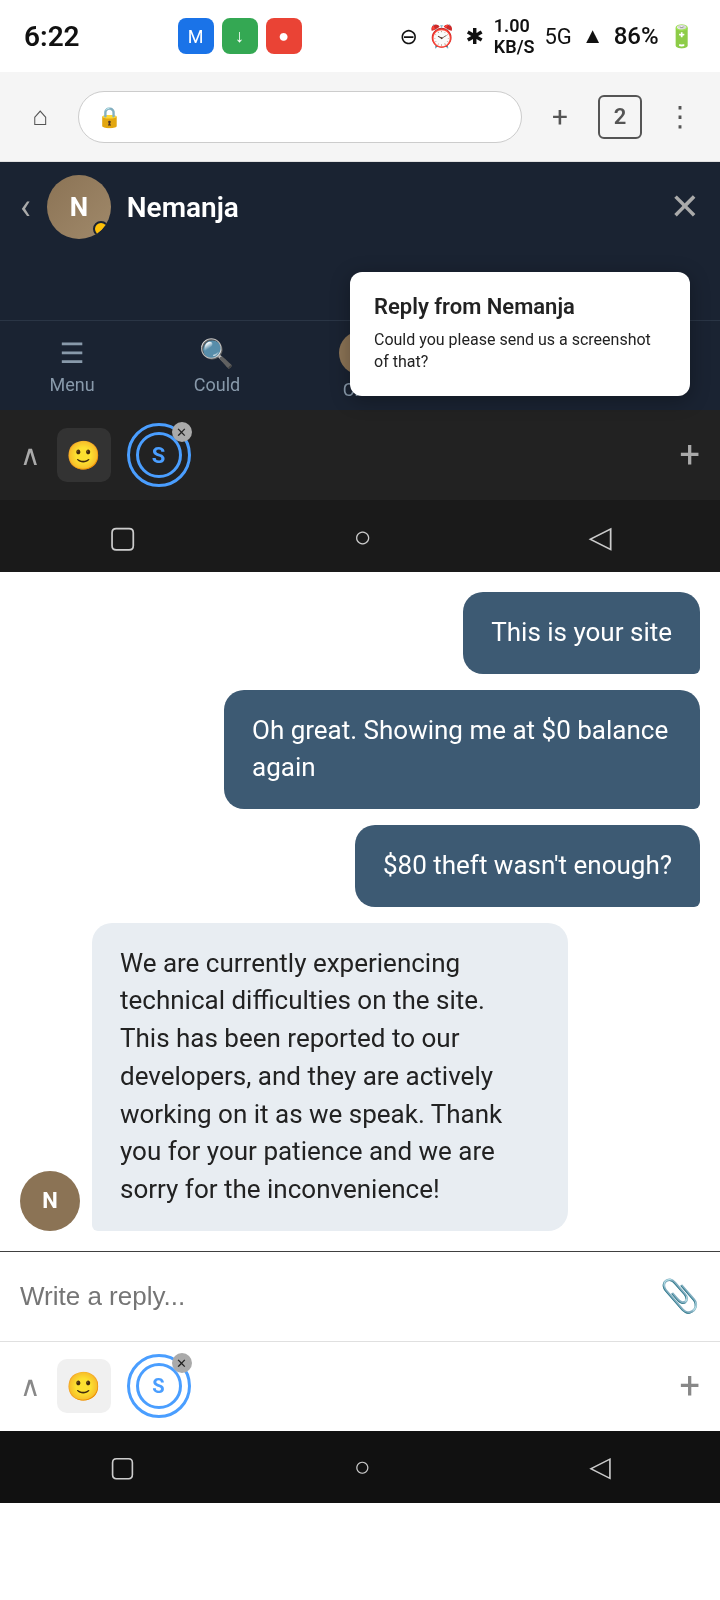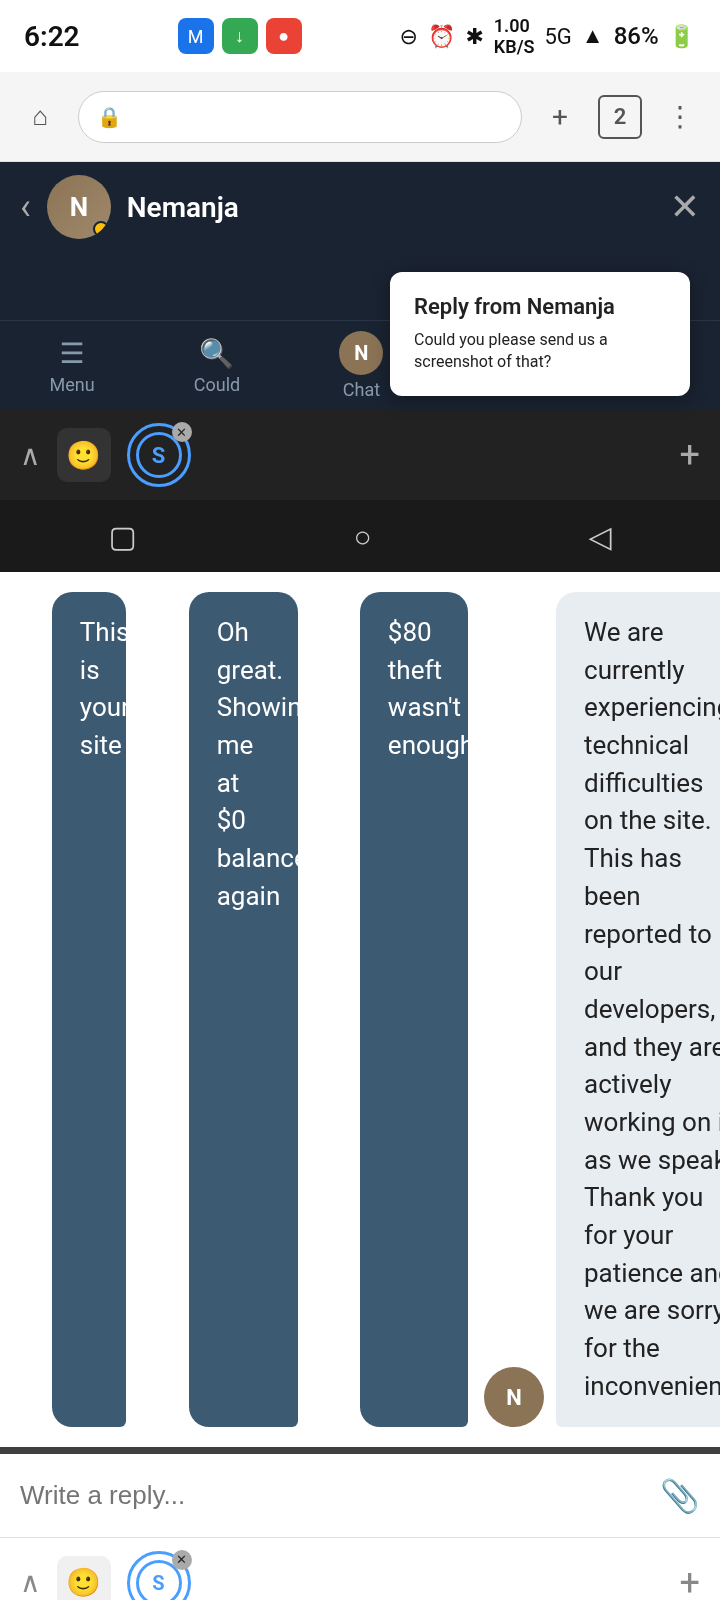--- a/index.html
+++ b/index.html
@@ -137,21 +137,21 @@
       position: relative;
       display: flex;
       flex-direction: column;
     }
 
     
     .reply-popup {
       position: absolute;
       right: 30px;
       top: 20px;
-      width: 300px;
+      width: 340px;
       background: #fff;
       border-radius: 12px;
       padding: 22px 24px;
       box-shadow: 0 4px 20px rgba(0,0,0,0.3);
     }
     .reply-from {
       font-size: 22px;
       color: #555;
       margin-bottom: 10px;
     }
@@ -247,21 +247,21 @@
       justify-content: space-around;
     }
     .android-nav-btn { font-size: 30px; color: #ccc; }
 
     
     .chat-messages {
       width: 720px;
       background: #fff;
       padding: 20px 20px;
       display: flex;
-      flex-direction: row;
+      flex-direction: column;
       gap: 16px;
     }
 
     
     .msg-row {
       display: flex;
       width: 100%;
     }
     .msg-row-right { justify-content: flex-end; }
     .msg-row-left { justify-content: flex-start; align-items: flex-end; gap: 12px; }
@@ -292,21 +292,21 @@
       display: flex; align-items: center; justify-content: center;
       color: #fff; font-size: 22px; font-weight: bold;
       overflow: hidden;
     }
 
     
     .reply-input-bar {
       width: 720px;
       height: 90px;
       background: #fff;
-      border-top: 7px solid #404040;
+      border-top: 1px solid #404040;
       display: flex;
       align-items: center;
       padding: 0 20px;
       gap: 16px;
     }
     .reply-input {
       flex: 1;
       height: 56px;
       background: transparent;
       border: none;

